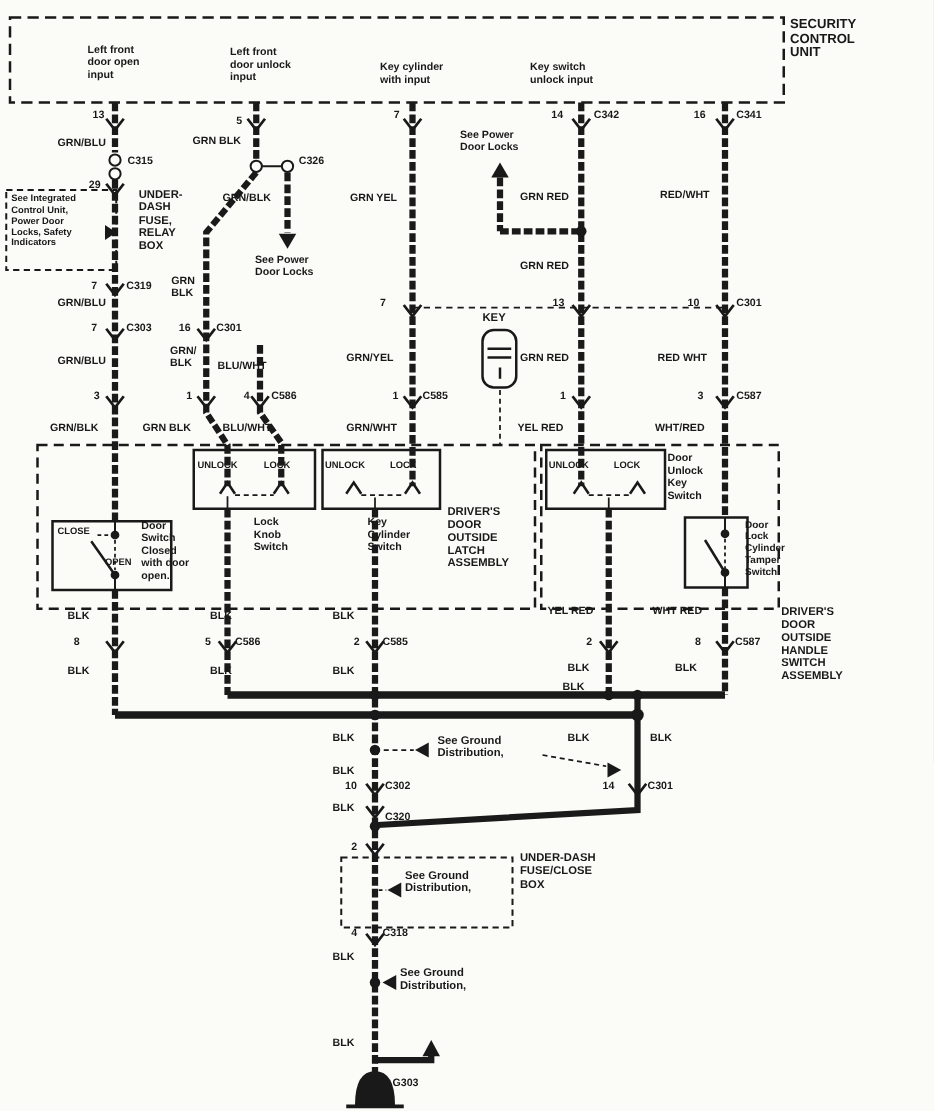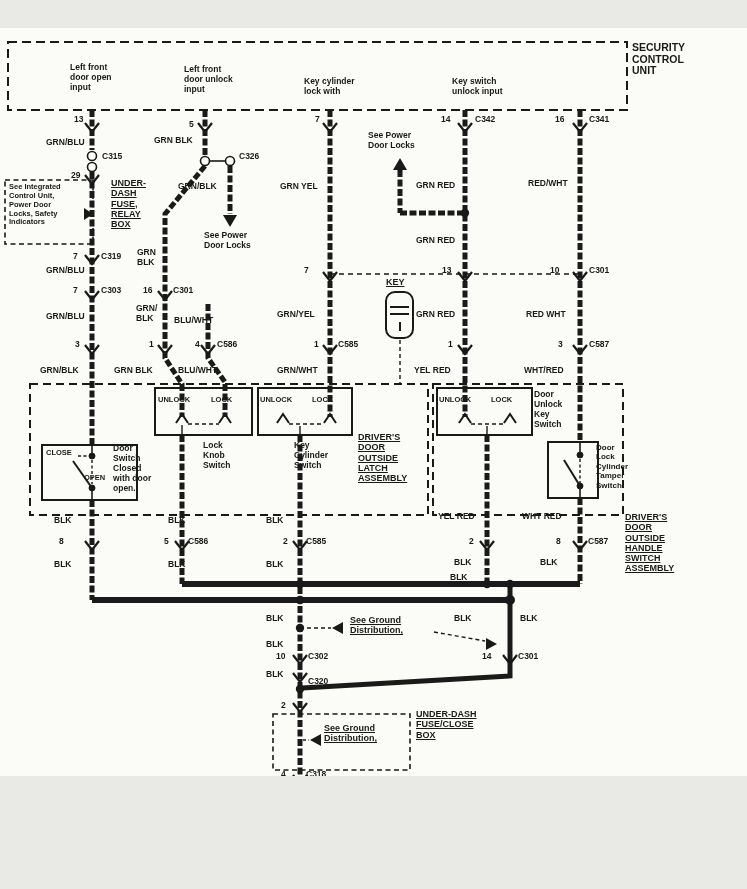--- a/index.html
+++ b/index.html
@@ -1,23 +1,23 @@
 <!DOCTYPE html>
 <html><head>
 <meta charset="utf-8">
 <style>
   html,body{margin:0;padding:0;background:#e9e9e5;}
-  #canvas{position:relative;width:747px;height:748px;background:#fbfbf7;overflow:hidden;
-          font-family:"Liberation Sans",sans-serif;margin-top:28px;}
+  #canvas{position:relative;width:747px;height:889px;background:#fbfbf7;overflow:hidden;
+          font-family:"Liberation Sans",sans-serif;}
   #wiring{position:absolute;left:0;top:0;}
   .lb{position:absolute;font:700 8.5px/1.18 "Liberation Sans",sans-serif;color:#191919;
       white-space:pre-line;z-index:2;}
   .s7{font-size:7.5px;}
   .s8{font-size:8px;}
-  .s9{font-size:9px;line-height:1.14;text-decoration:underline;}
+  .s9{font-size:9px;line-height:1.14;}
   .s10{font-size:10.5px;line-height:1.1;}
 </style>
 </head>
 <body>
 
 <div id="canvas">
 
 <svg id="wiring" width="747" height="889" viewBox="0 0 747 889">
 
   <g stroke="#191919" fill="none">
@@ -179,22 +179,22 @@
 <div class="lb s10" style="left:632px;top:14px">SECURITY
 CONTROL
 UNIT</div>
 <div class="lb" style="left:70px;top:34px">Left front
 door open
 input</div>
 <div class="lb" style="left:184px;top:36px">Left front
 door unlock
 input</div>
 <div class="lb" style="left:304px;top:48px">Key cylinder
-lock with</div>
-<div class="lb" style="left:452px;top:48px">Key switch
+with input</div>
+<div class="lb" style="left:424px;top:48px">Key switch
 unlock input</div>
 
 <div class="lb" style="left:74px;top:86px">13</div>
 <div class="lb" style="left:189px;top:91px">5</div>
 <div class="lb" style="left:315px;top:86px">7</div>
 <div class="lb" style="left:441px;top:86px">14</div>
 <div class="lb" style="left:475px;top:86px">C342</div>
 <div class="lb" style="left:555px;top:86px">16</div>
 <div class="lb" style="left:589px;top:86px">C341</div>
 

